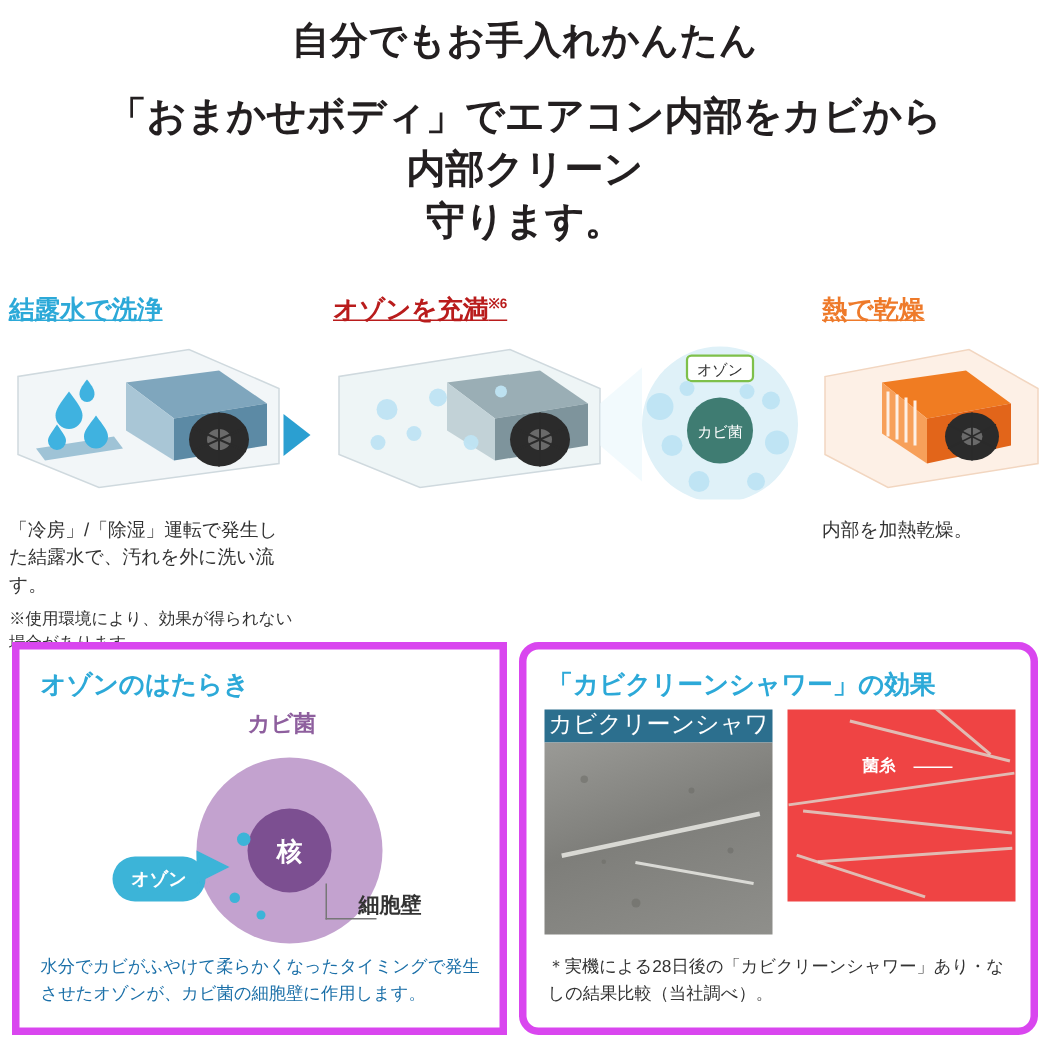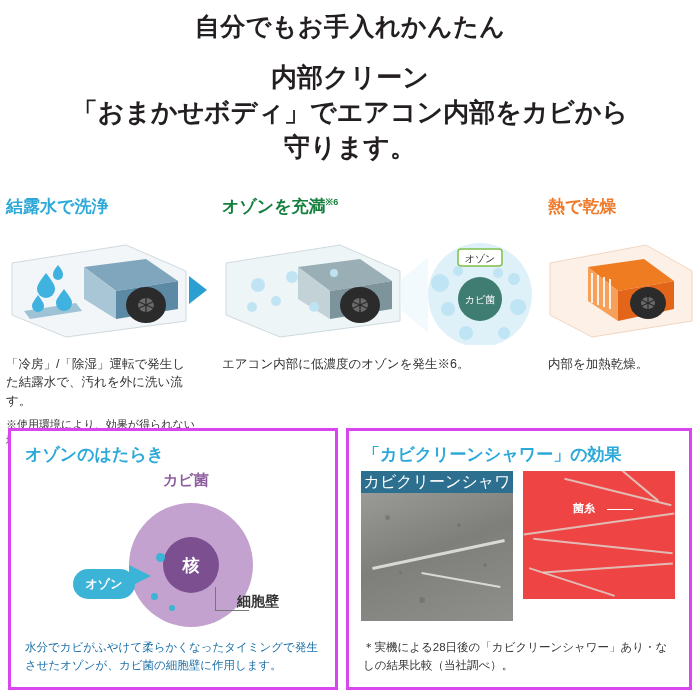--- a/index.html
+++ b/index.html
@@ -31,24 +31,25 @@
   
   .steps { position:absolute; top:198px; left:0; width:700px; height:215px; }
 
   .step { position:absolute; top:0; }
   .step1 { left:6px;  width:190px; }
   .step2 { left:222px; width:318px; }
   .step3 { left:548px; width:150px; }
 
   .step-head {
     font-size:17px; font-weight:bold; line-height:1.1;
-    margin:0 0 20px 0;
+    margin:0 0 8px 0;
+    text-decoration:underline;
   }
   .c-blue { color:#2ca9d8; }
-  .c-green { color:#15803d; }
+  .c-green { color:#b91c1c; }
   .c-orange { color:#ee7a2a; }
   .sup { font-size:9px; vertical-align:super; font-weight:bold; }
 
   .step-img { position:relative; }
 
   .step-cap {
     font-size:12.5px; line-height:1.5; color:#333; margin-top:6px;
   }
   .step-note {
     font-size:11px; line-height:1.45; color:#333; margin-top:6px;
@@ -59,25 +60,25 @@
     position:absolute; left:189px; top:78px;
     width:0; height:0;
     border-top:14px solid transparent;
     border-bottom:14px solid transparent;
     border-left:18px solid #2b9fd1;
   }
 
   
   .panel {
     position:absolute;
-    border:3px solid #d946ef;
+    border:5px solid #d946ef;
     background:#ffffff;
   }
   .panel-left  { left:8px;   top:428px; width:330px; height:262px; }
-  .panel-right { left:346px; top:428px; width:346px; height:262px; }
+  .panel-right { left:346px; top:428px; width:346px; height:262px;border-radius:13px; }
 
   .panel-title {
     font-size:17px; font-weight:bold; color:#2ca9d8;
     margin:12px 0 0 14px;
   }
 
   .panel-cap {
     position:absolute; left:14px; bottom:12px; right:12px;
     font-size:11.5px; line-height:1.55; color:#1a6fa8;
   }
@@ -159,22 +160,22 @@
     position:absolute; left:84px; top:38px; width:26px; height:1px; background:#fff;
   }
 </style>
 </head>
 <body>
 
 <div class="page">
 
   <div class="title-main">自分でもお手入れかんたん</div>
   <div class="title-sub">
+    <div>「おまかせボディ」でエアコン内部をカビから</div>
     <div>内部クリーン</div>
-    <div>「おまかせボディ」でエアコン内部をカビから</div>
     <div>守ります。</div>
   </div>
 
   <div class="steps">
 
     <div class="step step1">
       <div class="step-head c-blue">結露水で洗浄</div>
       <div class="step-img">
         <svg width="190" height="108" viewBox="0 0 190 108">
           <path d="M6 78 L6 26 L120 8 L180 34 L180 84 L60 100 Z" fill="#f2f6f8" stroke="#cfd9de" stroke-width="1"></path>
@@ -239,21 +240,20 @@
               <circle cx="226" cy="72" r="7"></circle>
             <circle cx="244" cy="96" r="7"></circle>
               <circle cx="282" cy="96" r="6"></circle>
             <circle cx="296" cy="70" r="8"></circle>
               <circle cx="292" cy="42" r="6"></circle>
             <circle cx="236" cy="34" r="5"></circle>
               <circle cx="276" cy="36" r="5"></circle>
           </g>
         </svg>
       </div>
-      <div class="step-cap">エアコン内部に低濃度のオゾンを発生※6。</div>
     </div>
 
     <div class="step step3">
       <div class="step-head c-orange">熱で乾燥</div>
       <div class="step-img">
         <svg width="150" height="108" viewBox="0 0 150 108">
           <path d="M2 78 L2 26 L98 8 L144 34 L144 84 L44 100 Z" fill="#fdf0e6" stroke="#f2d6c0" stroke-width="1"></path>
           <path d="M40 30 L96 22 L126 44 L70 54 Z" fill="#f07c22"></path>
           <path d="M40 30 L70 54 L70 84 L40 64 Z" fill="#f7a05a"></path>
           <path d="M70 54 L126 44 L126 72 L70 84 Z" fill="#e2651a"></path>

